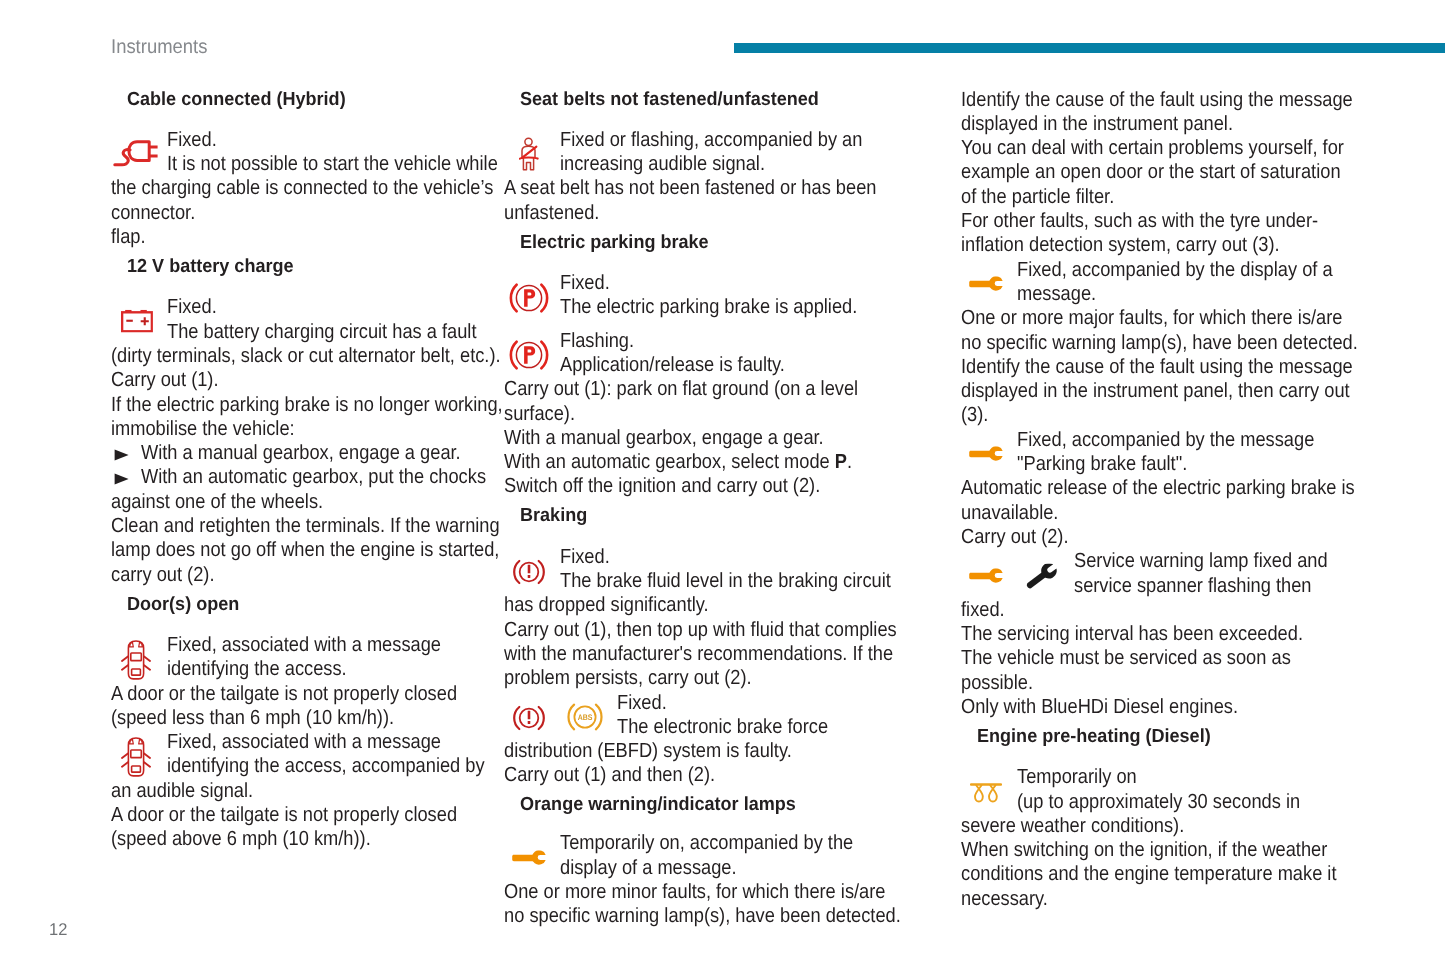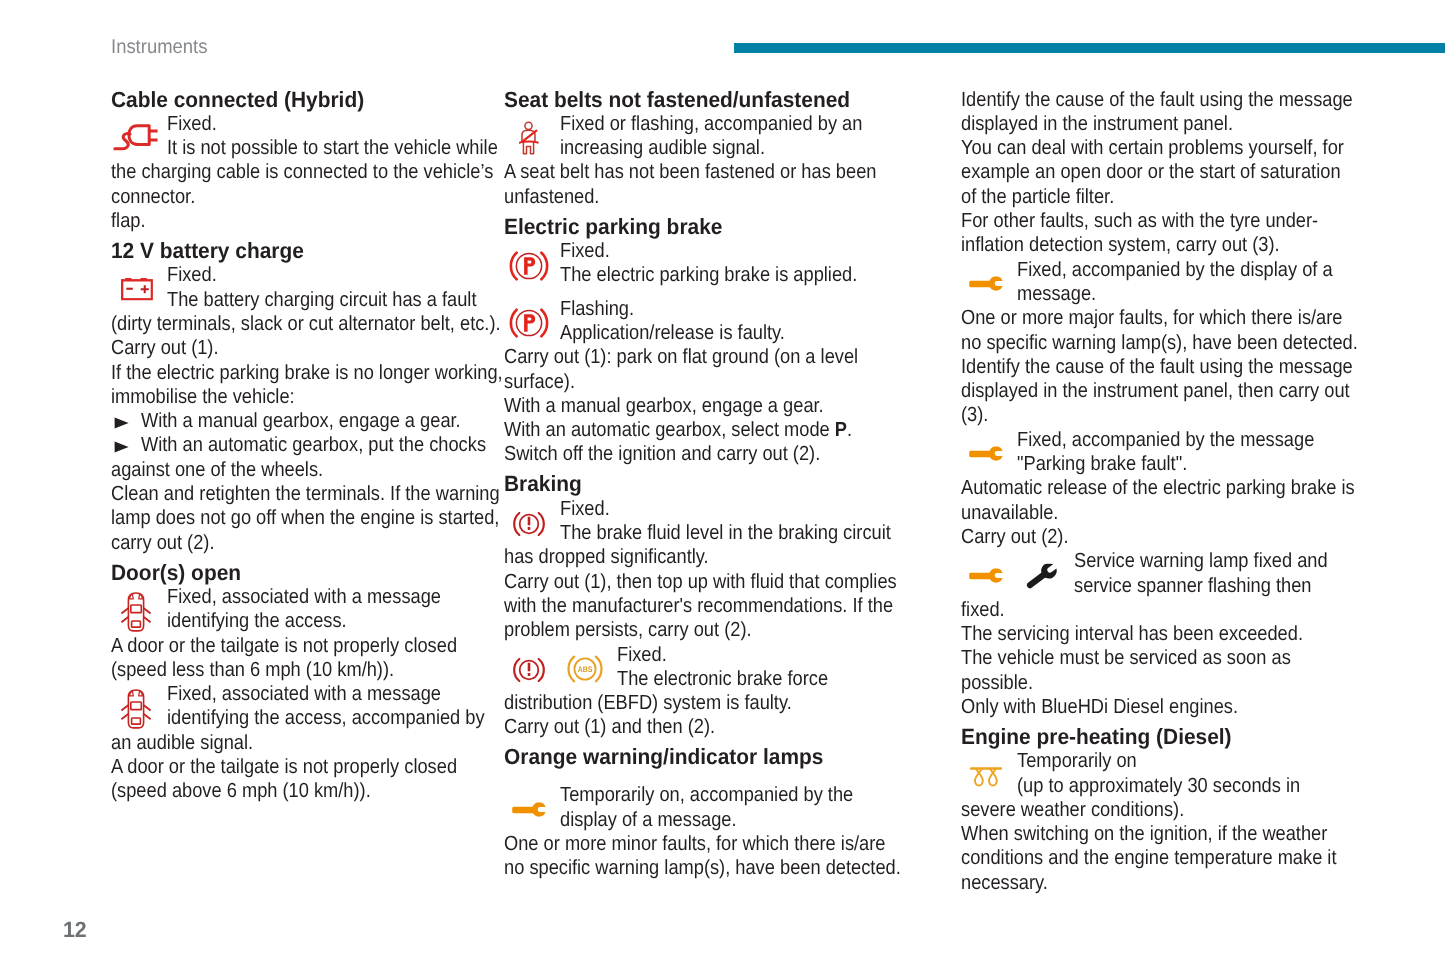--- a/index.html
+++ b/index.html
@@ -14,34 +14,34 @@
   }
   .page{position:absolute;left:0;top:0;width:1445px;height:964px;
         transform:translateZ(0);}
 
   .hdr-title{position:absolute;left:111.2px;top:36.3px;font-size:19.9px;
              color:#86898d;line-height:23px;white-space:nowrap;}
   .hdr-title .tx{display:inline-block;transform:scaleX(0.928);transform-origin:0 50%;}
   .hdr-rule{position:absolute;left:734px;top:42.8px;width:711px;height:10.3px;
             background:#0580a6;}
 
-  .pagenum{position:absolute;left:63px;top:917.5px;font-size:22px;
-           color:#6e7174;line-height:23px;font-weight:bold;}
+  .pagenum{position:absolute;left:49px;top:917.5px;font-size:17px;
+           color:#6e7174;line-height:23px;}
   .pagenum .tx{display:inline-block;transform:scaleX(0.97);transform-origin:0 50%;}
 
   .col{position:absolute;width:420px;font-size:20.5px;line-height:24.3px;
        color:#231f20;}
   #col0{left:111px;top:87.6px;}
   #col1{left:504px;top:87.6px;}
   #col2{left:961.1px;top:87.6px;}
 
   .para{margin:0;font-size:20.5px;line-height:24.3px;white-space:nowrap;
         position:relative;}
   .para > .tx{display:inline-block;transform:scaleX(0.8905);transform-origin:0 50%;}
-  .sec-h{margin:0;font-size:22px;line-height:24.3px;font-weight:bold;
+  .sec-h{margin:16px;font-size:19px;line-height:24.3px;font-weight:bold;
          white-space:nowrap;position:relative;margin-top:5.7px;}
   .sec-h > .tx{display:inline-block;transform:scaleX(0.950);transform-origin:0 50%;}
   .sec-h.grp{margin-bottom:13.6px;}
   .col > .sec-h:first-child{margin-top:0;}
 
   .ic-slot{position:absolute;transform:translate(-50%,-50%);line-height:0;}
   .ic-slot svg{display:block;}
 
   .ar{display:inline-block;width:30px;position:relative;}
   .ar svg{position:absolute;left:2.9px;top:-10.5px;}

